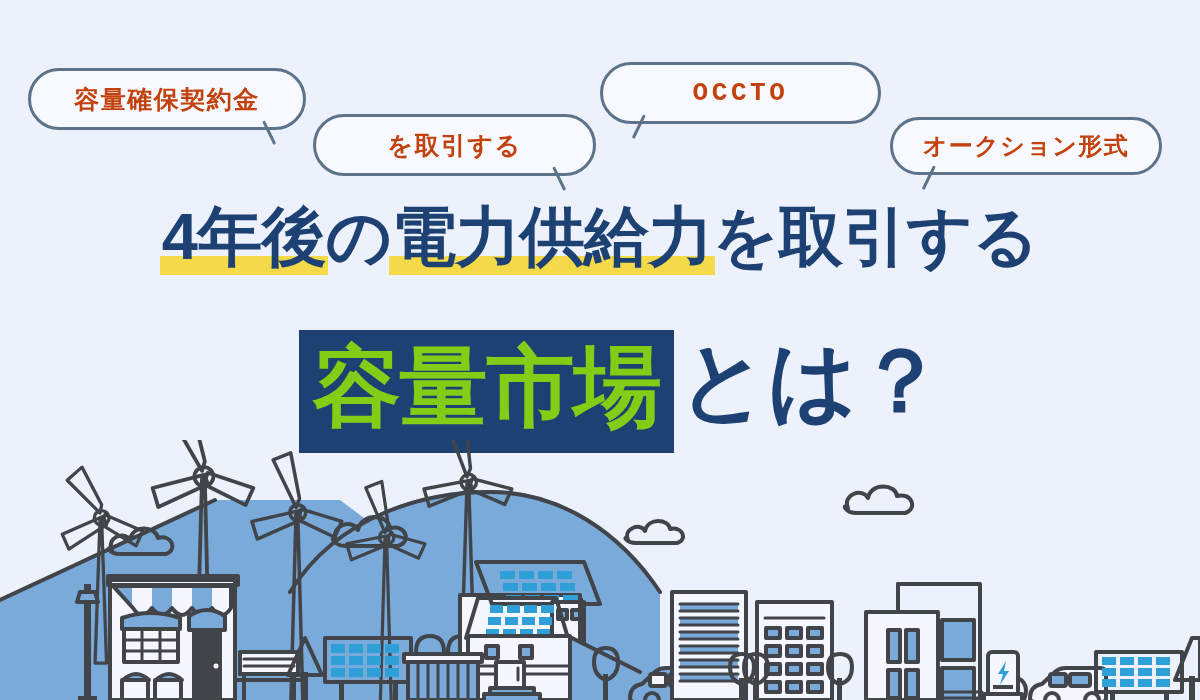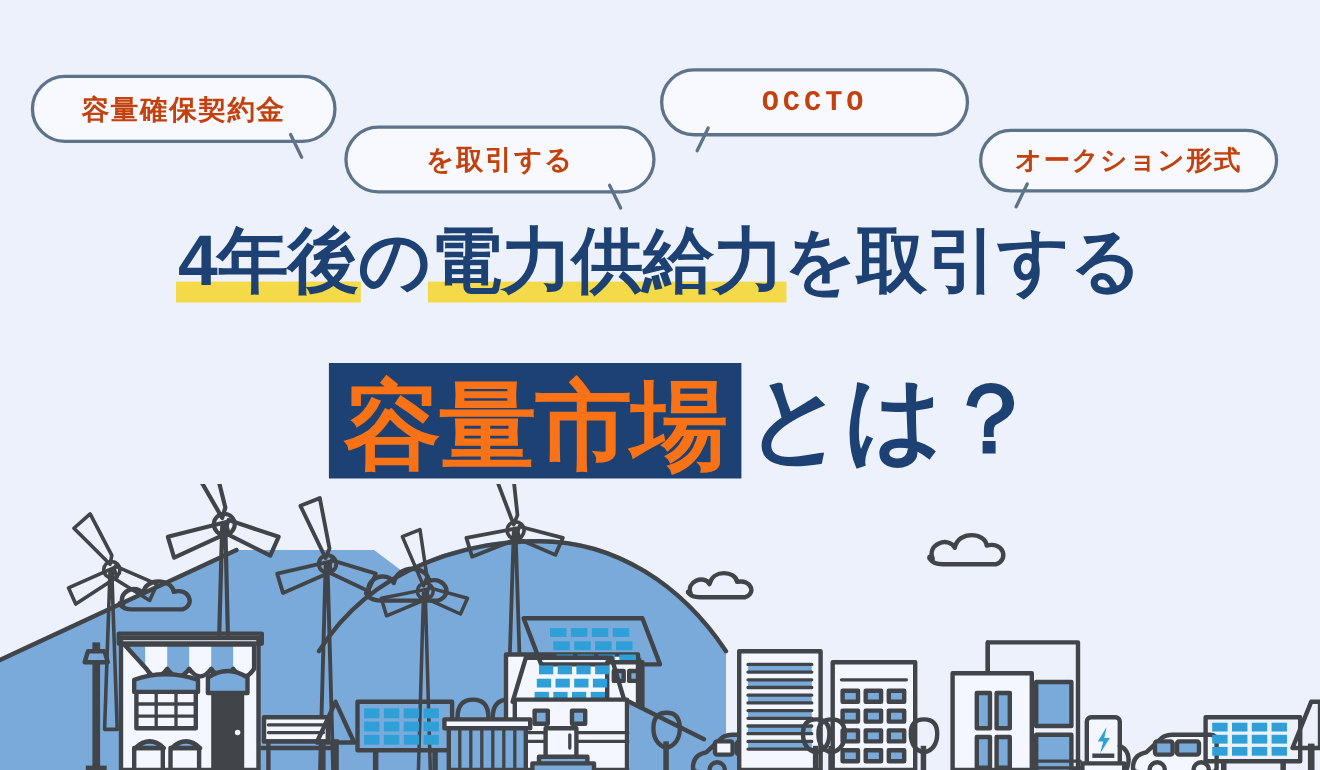--- a/index.html
+++ b/index.html
@@ -44,22 +44,22 @@
             font-weight:700;line-height:1;white-space:nowrap;}
   #line1{top:204px;font-size:65px;letter-spacing:-0.012em;}
   #line2{top:324px;font-size:88px;letter-spacing:-0.012em;}
 
   .hl{position:relative;display:inline-block;z-index:2;}
   .hl::after{
     content:"";position:absolute;left:-2px;right:-2px;bottom:-6px;height:19px;
     background:#f4d948;z-index:-1;
   }
   .boxed{
-    display:inline-block;background:#1e4173;color:#f97316;
-    padding:16px 14px 6px 14px;margin-right:4px;position:relative;top:6px;
+    display:inline-block;background:#1e4173;color:#84cc16;
+    padding:16px 14px 24px 14px;margin-right:4px;position:relative;top:6px;
     line-height:.94;
     margin-left:42px;
   }
   .plain{display:inline-block;}
 
   
   #art{position:absolute;left:0;bottom:0;width:1200px;height:260px;}
 </style>
 </head>
 <body>

